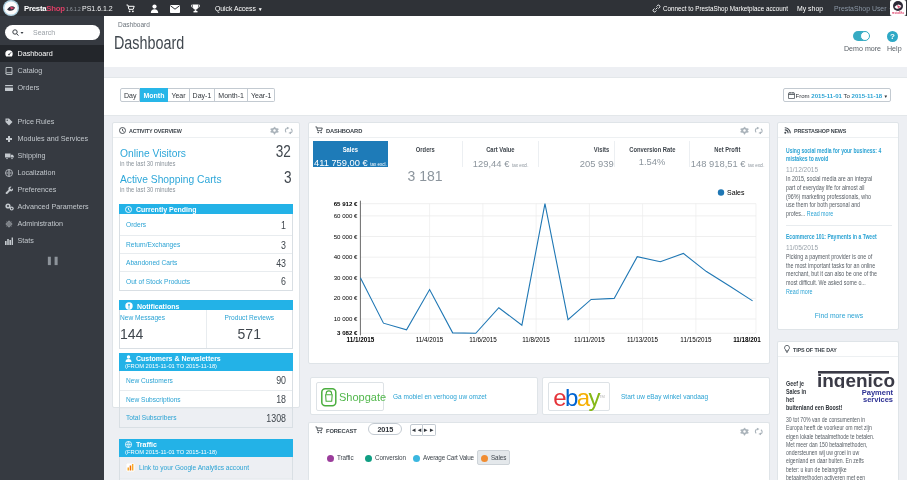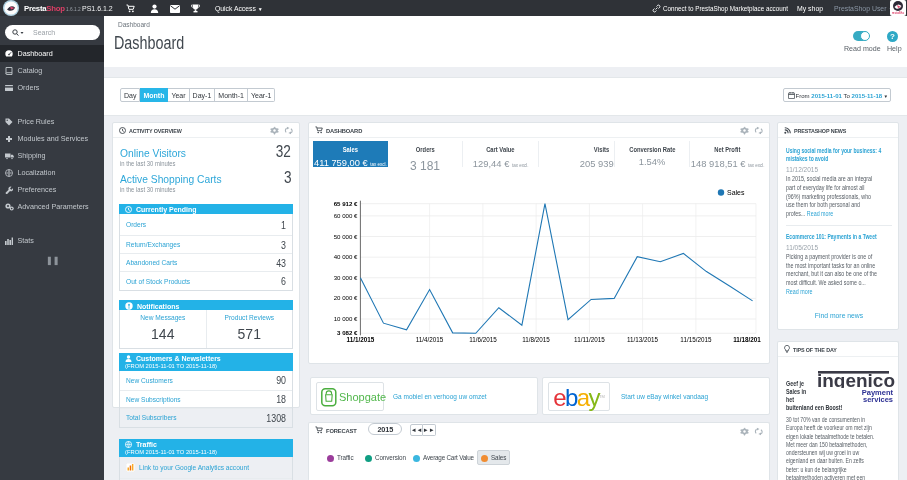--- a/index.html
+++ b/index.html
@@ -120,35 +120,39 @@
         </svg></span>Localization</div>
   <div class="menuitem" style="top:165px"><span class="mi"><svg width="8" height="8" viewBox="0 0 8 8">
           <path d="M6.5 0.8 a2.2 2.2 0 0 0-2.9 2.9 L0.8 6.5 a1 1 0 0 0 1.4 1.4 L5 5.1 a2.2 2.2 0 0 0 2.9-2.9 L6.3 3.8 L5 2.5 Z" fill="#c3c8cd"></path>
         </svg></span>Preferences</div>
   <div class="menuitem" style="top:182px"><span class="mi"><svg width="9" height="8" viewBox="0 0 9 8">
           <circle cx="3" cy="3" r="2.6" fill="#c3c8cd"></circle>
           <circle cx="3" cy="3" r="1" fill="#363a41"></circle>
           <circle cx="6.7" cy="5.6" r="2" fill="#c3c8cd"></circle>
           <circle cx="6.7" cy="5.6" r="0.8" fill="#363a41"></circle>
         </svg></span>Advanced Parameters</div>
+  <div class="menuitem" style="top:199px"><span class="mi"><svg width="8" height="8" viewBox="0 0 8 8">
+          <circle cx="4" cy="4" r="1.3" fill="#363a41" stroke="#c3c8cd" stroke-width="0.8"></circle>
+          <path d="M4 0.3 L4.8 2 L3.2 2 Z M4 7.7 L4.8 6 L3.2 6 Z M0.3 4 L2 3.2 L2 4.8 Z M7.7 4 L6 3.2 L6 4.8 Z M1.4 1.4 L3 2 L2 3 Z M6.6 6.6 L5 6 L6 5 Z M6.6 1.4 L6 3 L5 2 Z M1.4 6.6 L3 6 L2 5 Z" fill="#c3c8cd"></path>
+        </svg></span>Administration</div>
   <div class="menuitem" style="top:216px"><span class="mi"><svg width="8" height="8" viewBox="0 0 8 8">
           <rect x="0" y="4" width="1.6" height="4" fill="#c3c8cd"></rect>
           <rect x="2.2" y="2" width="1.6" height="6" fill="#c3c8cd"></rect>
           <rect x="4.4" y="3" width="1.6" height="5" fill="#c3c8cd"></rect>
           <rect x="6.6" y="0.5" width="1.4" height="7.5" fill="#c3c8cd"></rect>
         </svg></span>Stats</div>
   <div class="abs" style="left:46px;top:240px;color:#8d939a;font-size:8px;font-weight:bold">❚❚</div>
 </div>
 
 <div id="hdr" class="abs">
   <div class="abs" style="left:14px;top:5px;font-size:6.5px;color:#6b737b">Dashboard</div>
   <div class="abs" style="left:10px;top:16.5px;font-size:17.5px;color:#40474e;transform:scaleX(0.82);transform-origin:0 0">Dashboard</div>
   <div class="abs" style="left:749px;top:15px;width:16px;height:9.5px;background:#36abc3;border-radius:5px"></div>
   <div class="abs" style="left:755.5px;top:14.6px;width:10px;height:10px;background:#fff;border:1.2px solid #36abc3;border-radius:50%"></div>
-  <div class="abs" style="left:740px;top:29px;font-size:7.1px;color:#585f66">Read mode</div>
+  <div class="abs" style="left:740px;top:29px;font-size:7.1px;color:#585f66">Demo more</div>
   <div class="abs" style="left:783px;top:14.5px;width:11px;height:11px;background:#2ea8c5;border-radius:50%;color:#fff;font-size:8px;font-weight:bold;text-align:center;line-height:11px">?</div>
   <div class="abs" style="left:783px;top:29px;font-size:7.1px;color:#585f66">Help</div>
 </div>
 
 <div id="toolbar" class="abs">
   <div class="abs" style="left:16px;top:10px">
     <span class="btn first">Day</span><span class="btn active">Month</span><span class="btn">Year</span><span class="btn">Day-1</span><span class="btn">Month-1</span><span class="btn last">Year-1</span>
   </div>
   <div class="abs" style="left:679px;top:10px;width:108px;height:14px;border:1px solid #c3cad1;border-radius:2px;background:#fff;font-size:7.3px;line-height:13px;color:#30353b">
     <svg class="abs" style="left:4px;top:3.2px" width="7" height="7" viewBox="0 0 7 7">
@@ -210,21 +214,21 @@
     </div>
   </div>
 
   <div class="abs" style="left:6px;top:177px;right:6px">
     <div class="bluebar" style="height:10px;line-height:6px;padding-top:2px"><svg style="display:inline-block;vertical-align:-1.5px;margin-right:2px" width="8" height="8" viewBox="0 0 8 8">
           <circle cx="4" cy="4" r="3.7" fill="#fff"></circle>
           <rect x="3.4" y="1.7" width="1.2" height="3" rx="0.6" fill="#1caee4"></rect>
           <circle cx="4" cy="5.9" r="0.7" fill="#1caee4"></circle>
         </svg> Notifications</div>
     <div style="border:1px solid #d9dfe4;border-top:none;display:flex">
-      <div style="flex:1;border-right:1px solid #e8ecef;text-align:center;padding:4px 0 6px">
+      <div style="flex:1;border-right:1px solid #e8ecef;text-align:left;padding:4px 0 6px">
           <div class="rlab">New Messages</div>
           <div style="font-size:14px;color:#40474e;margin-top:5px">144</div>
         </div>
       <div style="flex:1;text-align:center;padding:4px 0 6px">
           <div class="rlab">Product Reviews</div>
           <div style="font-size:14px;color:#40474e;margin-top:5px">571</div>
         </div>
     </div>
   </div>
 
@@ -288,21 +292,21 @@
         </svg>
       </span>
   </div>
   <div id="tabs" class="abs" style="left:4px;top:18px;right:4px;height:26px;display:flex">
     <div style="flex:1;background:#1e7bb8;color:#fff;text-align:center">
         <div style="font-size:6.6px;font-weight:bold;margin-top:4.5px;transform:scaleX(0.88)">Sales</div>
         <div style="font-size:9.3px;margin-top:5.5px;white-space:nowrap">411 759,00 € <span style="font-size:4.5px">tax excl.</span></div>
       </div>
     <div style="flex:1;text-align:center;border-right:1px solid #eceff2">
         <div style="font-size:6.6px;font-weight:bold;margin-top:4.5px;color:#40474e;transform:scaleX(0.88)">Orders</div>
-        <div style="font-size:12px;margin-top:6px;color:#8c959d">3 181</div>
+        <div style="font-size:14px;margin-top:15px;color:#8c959d">3 181</div>
       </div>
     <div style="flex:1;text-align:center;border-right:1px solid #eceff2">
         <div style="font-size:6.6px;font-weight:bold;margin-top:4.5px;color:#40474e;transform:scaleX(0.88)">Cart Value</div>
         <div style="font-size:9.4px;margin-top:5.5px;color:#8c959d;white-space:nowrap">129,44 € <span style="font-size:4.5px">tax excl.</span></div>
       </div>
     <div style="flex:1;text-align:right;border-right:1px solid #eceff2">
         <div style="font-size:6.6px;font-weight:bold;margin-top:4.5px;color:#40474e;transform:scaleX(0.88)">Visits</div>
         <div style="font-size:9.4px;margin-top:5.5px;color:#8c959d">205 939</div>
       </div>
     <div style="flex:1;text-align:center;border-right:1px solid #eceff2">

